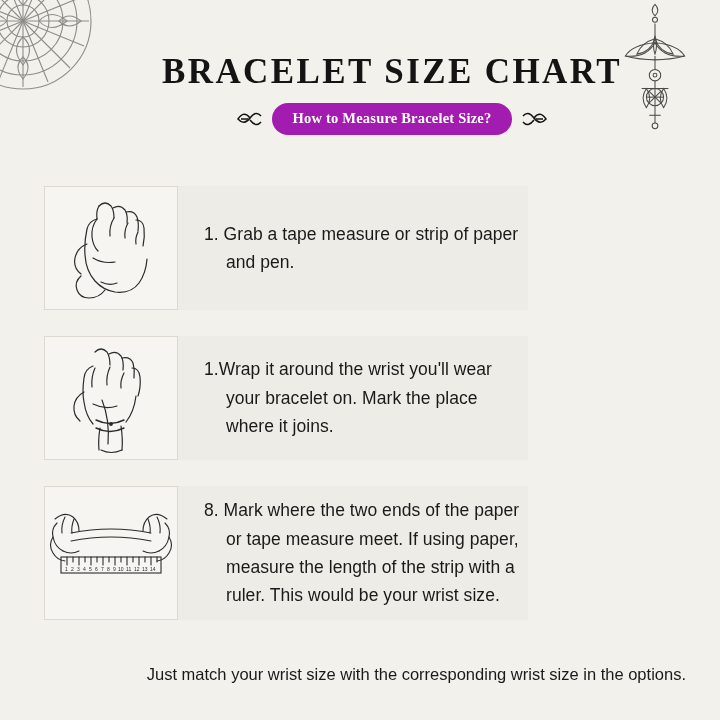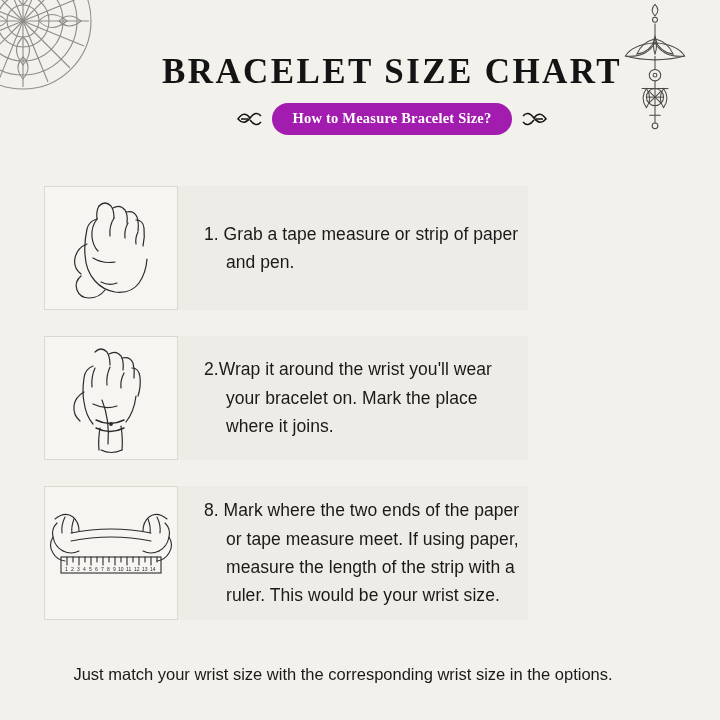--- a/index.html
+++ b/index.html
@@ -133,21 +133,21 @@
 
   .step1 .thumb, .step2 .thumb { height: 124px; }
   .step3 .thumb { height: 134px; }
 
   
   .footer {
     position: absolute;
     left: 0;
     bottom: 36px;
     width: 686px;
-    text-align: center;
+    text-align: right;
     font-size: 16.5px;
     color: #1a1a1a;
   }
 </style>
 </head>
 <body>
 
 <svg class="mandala-tl" viewBox="0 0 150 150">
   <g fill="none" stroke="#3a3a38" stroke-width="1.1">
     <circle cx="75" cy="75" r="16"></circle>
@@ -289,21 +289,21 @@
           <path d="M45 86 q14 7 28 0" stroke-width="1.4"></path>
 
           <path d="M49 86 q-2 12 -1 22"></path>
           <path d="M70 84 q2 13 1 24"></path>
           <path d="M50 108 q10 5 21 0"></path>
           <circle cx="60" cy="82" r="1.3" fill="#2b2b2b"></circle>
         </g>
       </svg>
     </div>
     <div class="step-text">
-      <span class="hang">2.Wrap it around the wrist you'll wear your bracelet on. Mark the place where it joins.</span>
+      <span class="hang">1.Wrap it around the wrist you'll wear your bracelet on. Mark the place where it joins.</span>
     </div>
   </div>
 
   <div class="step step3">
     <div class="step-band"></div>
     <div class="thumb">
       <svg viewBox="0 0 128 120" width="128" height="120">
         <g fill="none" stroke="#2b2b2b" stroke-width="1.1" stroke-linecap="round">
 
           <path d="M8 26 q10 -8 18 -2 q6 5 6 14"></path>

